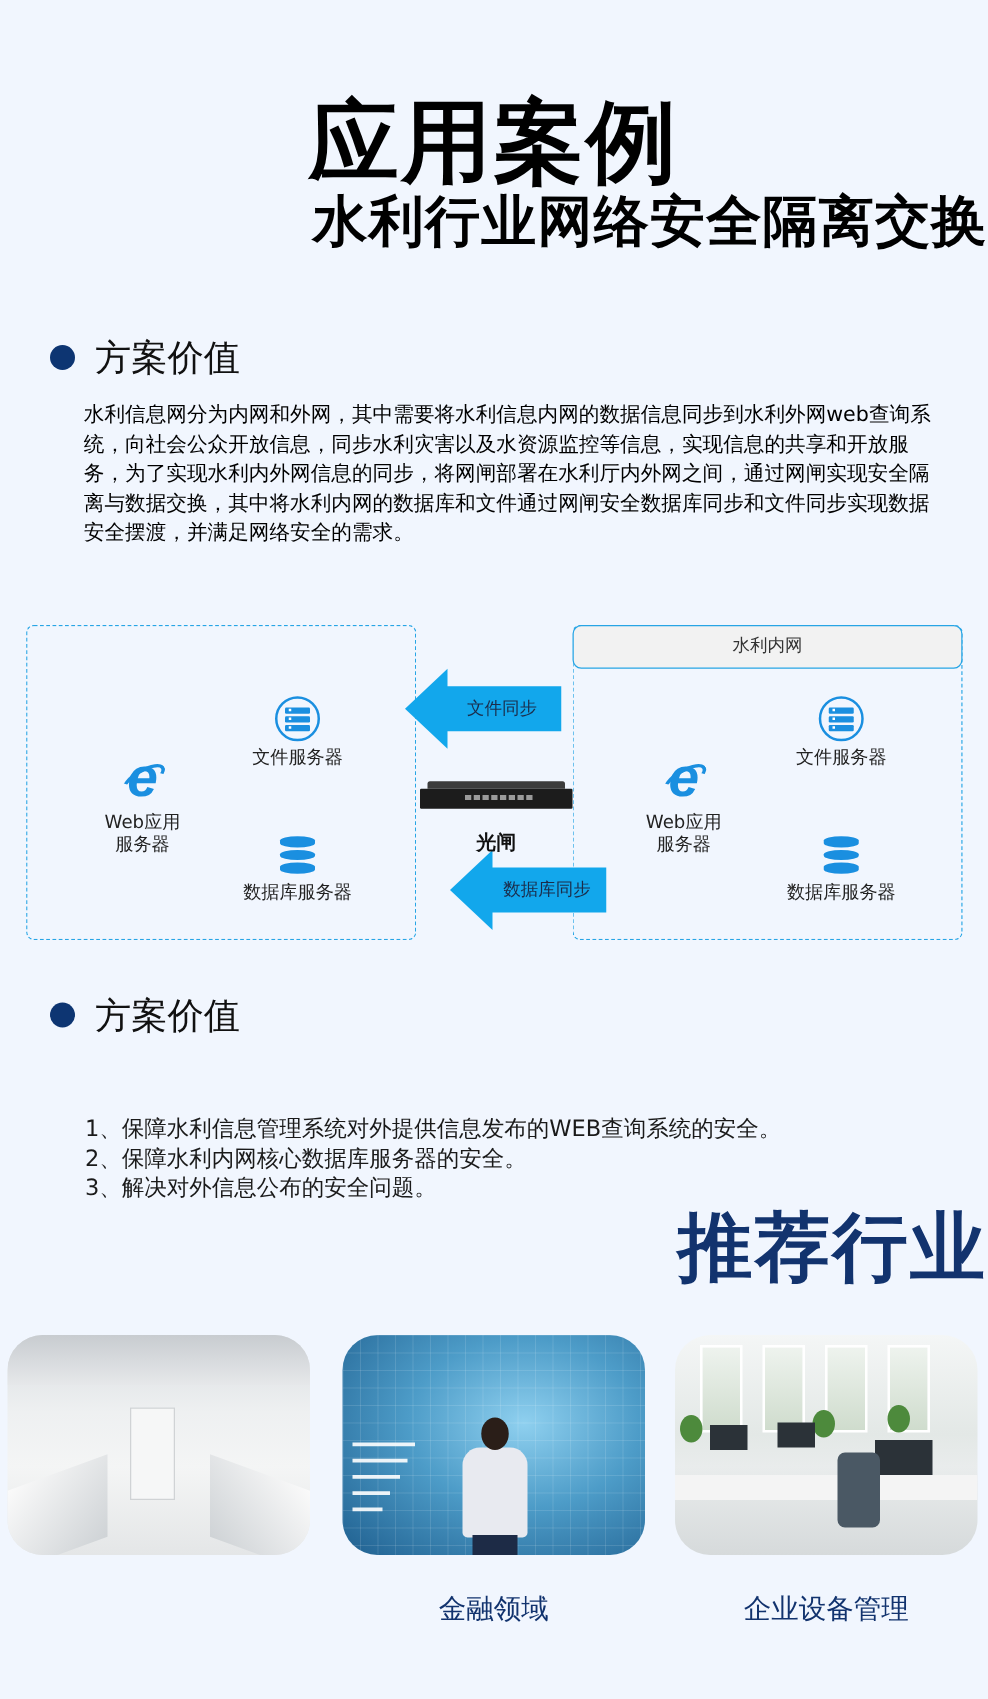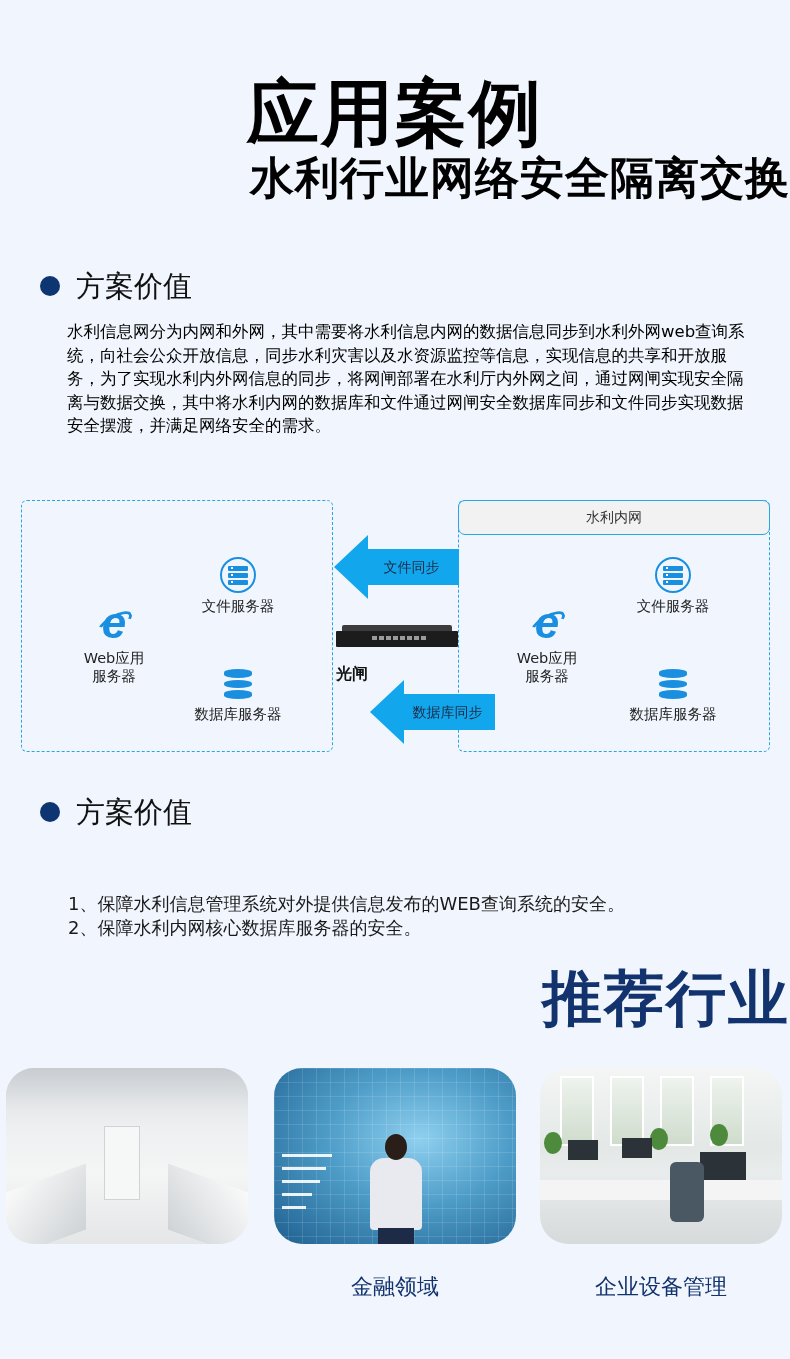--- a/index.html
+++ b/index.html
@@ -31,32 +31,32 @@
   .icon-circle span { width: 20px; height: 5px; background: #1a8fe0; border-radius: 1px; position: relative; }
   .icon-circle span::after { content: ""; position: absolute; left: 3px; top: 1.5px; width: 2px; height: 2px; background: #fff; }
   .db { width: 28px; height: 30px; margin: 0 auto 6px; display: flex; flex-direction: column; gap: 2px; }
   .db span { display: block; height: 8.5px; background: #1a8fe0; border-radius: 50% / 40%; }
   .ie { width: 40px; height: 40px; margin: 0 auto 4px; position: relative; }
   .ie .e { position: absolute; left: 0; top: -6px; width: 40px; font-size: 44px; font-weight: 900; font-style: italic;
     color: #1a8fe0; line-height: 48px; font-family: "Liberation Sans", sans-serif; }
   .ie .ring { position: absolute; left: 2px; top: 10px; width: 38px; height: 16px; border: 3px solid #1a8fe0;
     border-radius: 50%; transform: rotate(-30deg); border-left-color: transparent; border-bottom-color: transparent; }
 
-  .arrow { position: absolute; left: 334px; width: 119px; height: 64px; }
+  .arrow { position: absolute; left: 324px; width: 119px; height: 64px; }
   .arrow .body { position: absolute; left: 32px; top: 14px; width: 93px; height: 36px; background: #12a7ec; }
   .arrow .head { position: absolute; left: 0; top: 0; width: 0; height: 0;
     border-top: 32px solid transparent; border-bottom: 32px solid transparent; border-right: 34px solid #12a7ec; }
   .arrow .txt { position: absolute; left: 30px; top: 14px; width: 95px; text-align: center; font-size: 14px; line-height: 36px; color: #1b2c4a; }
 
   .gateway { position: absolute; left: 336px; top: 625px; width: 122px; height: 26px; }
   .gateway .top { position: absolute; left: 6px; top: 0; width: 110px; height: 6px; background: #3c3c3c; border-radius: 2px 2px 0 0; }
   .gateway .front { position: absolute; left: 0; top: 6px; width: 122px; height: 16px; background: #1c1c1c; border-radius: 1px; }
   .gateway .ports { position: absolute; left: 36px; top: 11px; display: flex; gap: 2px; }
   .gateway .ports i { width: 5px; height: 4px; background: #9a9a9a; display: block; }
-  .gateway-label { position: absolute; left: 336px; top: 664px; width: 122px; text-align: left; font-size: 16px; font-weight: bold; color: #111; font-family: Liberation Mono, monospace; }
+  .gateway-label { position: absolute; left: 336px; top: 664px; width: 122px; text-align: center; font-size: 16px; font-weight: bold; color: #111; font-family: Liberation Mono, monospace; }
 
   .values { position: absolute; left: 68px; top: 860px; font-size: 18px; line-height: 23.5px; color: #1a1a1a; margin-top: 32px; }
 
   .rec-title { position: absolute; left: 0; top: 970px; width: 790px; text-align: right;
     font-size: 60px; font-weight: 900; color: #12336e; line-height: 56px; letter-spacing: 2px; }
 
   .industry { position: absolute; top: 1068px; width: 242px; }
   .industry .pic { width: 242px; height: 176px; border-radius: 28px; overflow: hidden; position: relative; }
   .industry .cap { position: absolute; top: 204px; left: 0; width: 242px; text-align: center; font-size: 22px; color: #12336e; }
 
@@ -179,20 +179,21 @@
 </div>
 <div class="gateway-label">光闸</div>
 
 <div class="section-head" style="top:794px;">
   <span class="dot"></span>
   <span class="label">方案价值</span>
 </div>
 <div class="values">
   <div>1、保障水利信息管理系统对外提供信息发布的WEB查询系统的安全。</div>
   <div>2、保障水利内网核心数据库服务器的安全。</div>
+  <div>3、解决对外信息公布的安全问题。</div>
 </div>
 
 <div class="rec-title">推荐行业</div>
 
 <div class="industry" style="left:6px;">
   <div class="pic lab">
     <div class="ceil"></div>
       <div class="door"></div>
       <div class="benchL"></div>
       <div class="benchR"></div>

